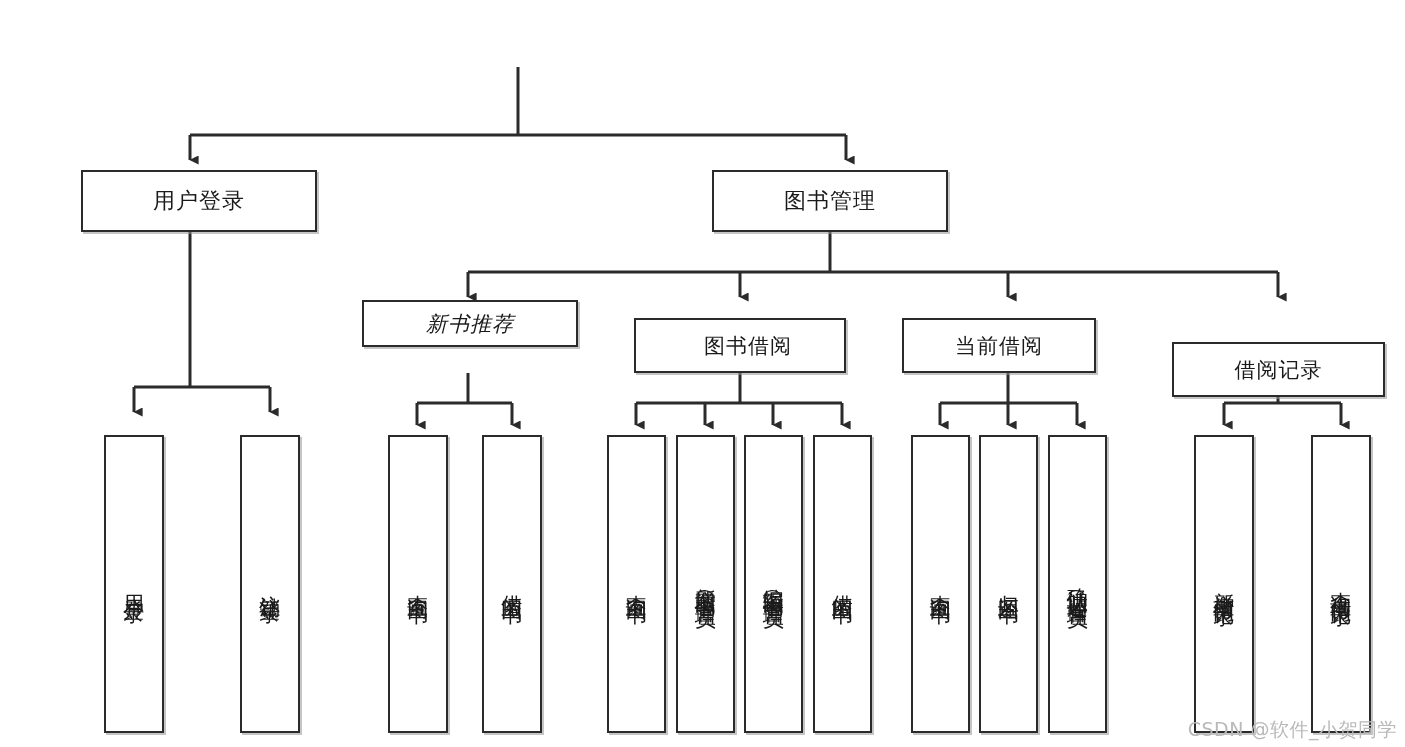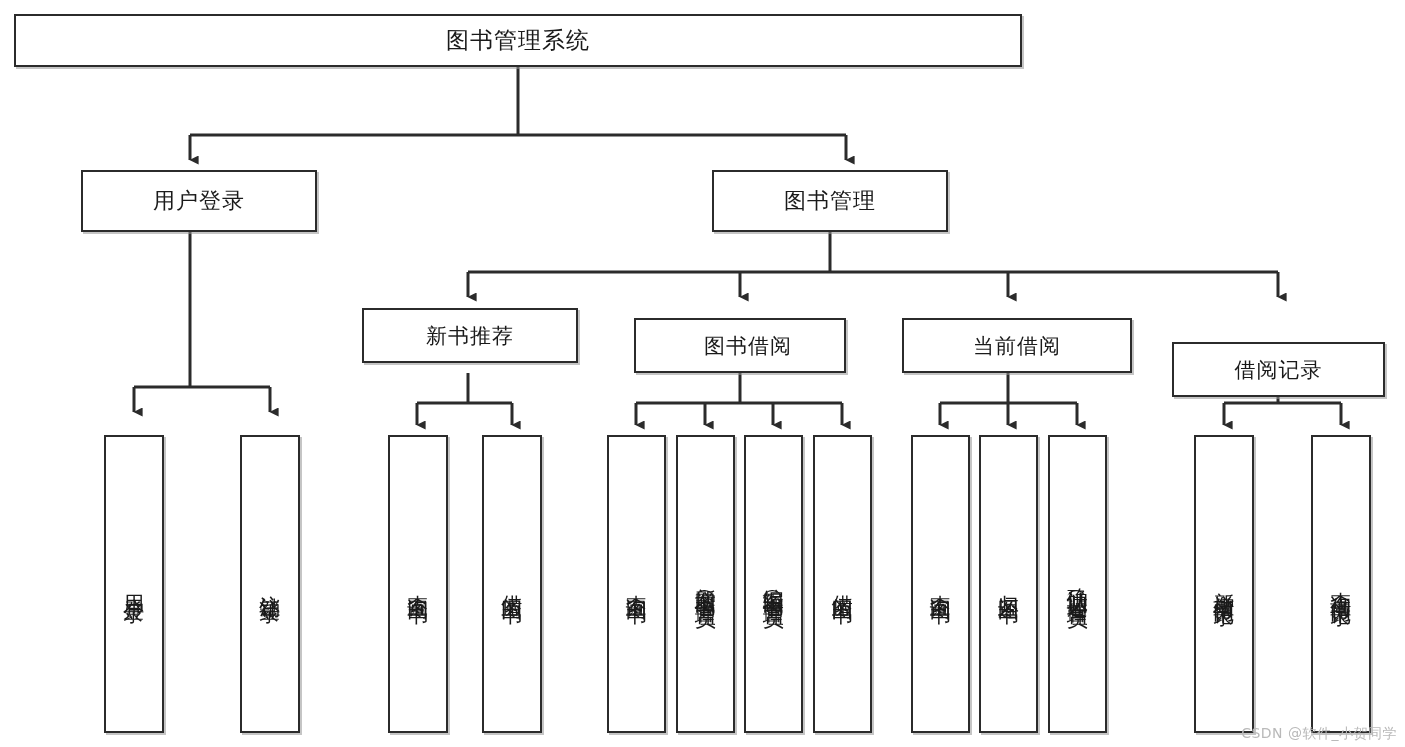--- a/index.html
+++ b/index.html
@@ -69,21 +69,21 @@
   .lvl-leaf .label {
     writing-mode: vertical-rl;
     text-orientation: upright;
     white-space: nowrap;
     letter-spacing: 3px;
   }
   #watermark {
     position: absolute;
     right: 8px;
     bottom: 4px;
-    font-size: 14px;
+    font-size: 19px;
     color: #b9b9b9;
     letter-spacing: 0.5px;
     z-index: 5;
     white-space: nowrap;
     font-family: "DejaVu Sans", "Liberation Sans", sans-serif;
   }
 </style>
 </head>
 <body>
 
@@ -132,41 +132,38 @@
       <path d="M1008,403 L1008,425" marker-end="url(#arrowhead)"></path>
       <path d="M1077,403 L1077,425" marker-end="url(#arrowhead)"></path>
 
       <path d="M1278,373 L1278,403"></path>
       <path d="M1224,403 L1341,403"></path>
       <path d="M1224,403 L1224,425" marker-end="url(#arrowhead)"></path>
       <path d="M1341,403 L1341,425" marker-end="url(#arrowhead)"></path>
     </g>
   </svg>
 
-  <div class="node lvl-root shadowed" style="left:14px; top:14px; width:1008px; height:53px;">
-    <span class="label">图书管理系统</span>
-  </div>
 
   <div class="node lvl-2 shadowed" style="left:81px; top:170px; width:236px; height:62px;">
     <span class="label">用户登录</span>
   </div>
 
   <div class="node lvl-2 shadowed" style="left:712px; top:170px; width:236px; height:62px;">
     <span class="label">图书管理</span>
   </div>
 
-  <div class="node lvl-3 shadowed" style="left:362px; top:308px; width:216px; height:55px;">
+  <div class="node lvl-3 shadowed" style="left:362px; top:300px; width:216px; height:47px;font-style:italic;">
     <span class="label">新书推荐</span>
   </div>
 
   <div class="node lvl-3 shadowed" style="left:634px; top:318px; width:212px; height:55px;padding-left:16px;">
     <span class="label">图书借阅</span>
   </div>
 
-  <div class="node lvl-3 shadowed" style="left:902px; top:318px; width:230px; height:55px;">
+  <div class="node lvl-3 shadowed" style="left:902px; top:318px; width:194px; height:55px;">
     <span class="label">当前借阅</span>
   </div>
 
   <div class="node lvl-3 shadowed" style="left:1172px; top:318px; width:213px; height:55px;margin-top:24px;">
     <span class="label">借阅记录</span>
   </div>
 
   <div class="node lvl-leaf shadowed" style="left:104px; top:435px; width:60px; height:298px;">
     <span class="label">用户登录</span>
   </div>

